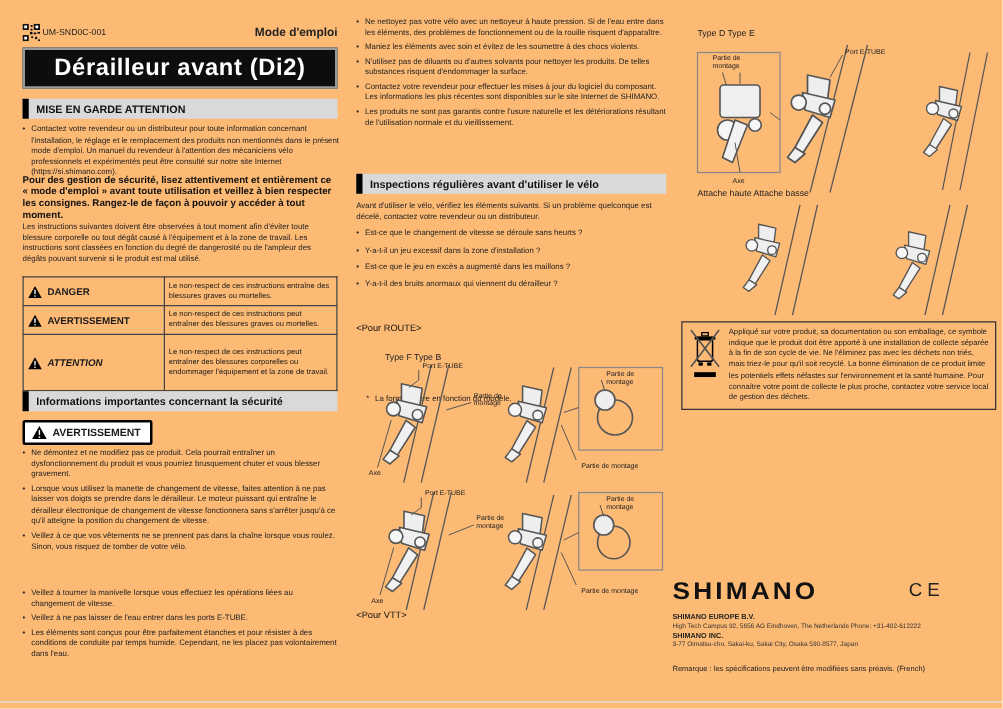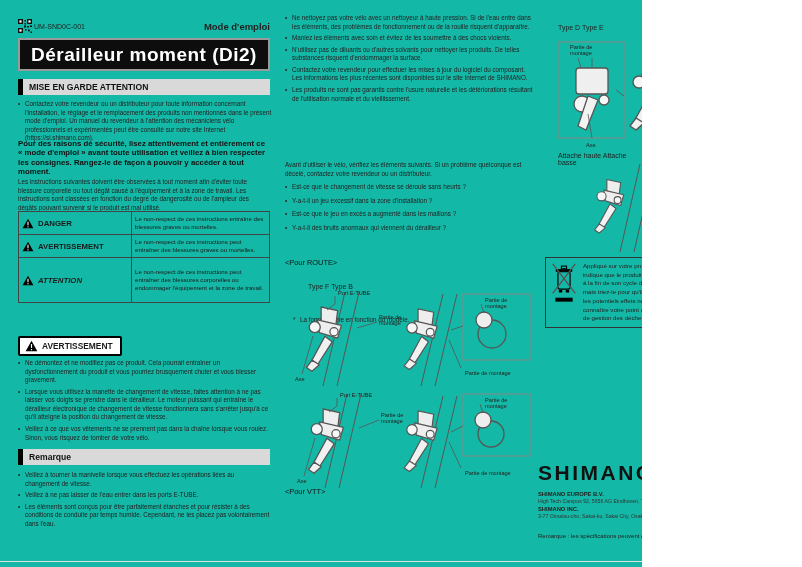--- a/index.html
+++ b/index.html
@@ -1,16 +1,16 @@
 <!DOCTYPE html>
 <html><head>
 <meta charset="utf-8">
 <style>
   html,body{margin:0;padding:0;background:#fff;}
-  #page{position:relative;width:642px;height:567px;background:#14b8a6;overflow:hidden;
+  #page{position:relative;width:802px;height:567px;background:#fdba74;overflow:hidden;
         font-family:"Liberation Sans",sans-serif;color:#1a1a1a;}
   .abs{position:absolute;}
   
   .doc-code{font-size:7px;color:#222;display:flex;align-items:center;gap:2px;}
   .mode{font-weight:bold;font-size:9.5px;}
   .banner{background:#0d0d0d;border:2px solid #9a9a9a;color:#fff;text-align:center;
           font-size:19px;font-weight:bold;height:29px;line-height:29px;letter-spacing:.5px;}
   .sec-head{background:#d9d9d9;border-left:5px solid #000;font-weight:bold;font-size:8.6px;
             padding:3px 0 3px 6px;color:#111;}
   
@@ -32,21 +32,21 @@
   
   .dlb{position:absolute;font-size:5.6px;line-height:1.15;color:#222;}
   .typ{font-size:7px;color:#222;}
   .pourlbl{font-weight:normal;font-size:7.4px;color:#111;}
   svg line, svg path.ln{stroke:#555;}
   
   .recycle{border:1.2px solid #333;display:flex;gap:6px;padding:4px 5px;}
   .recycle .txt{font-size:6.15px;line-height:1.42;color:#222;}
   
   .brand{font-weight:bold;font-size:21px;letter-spacing:2.5px;color:#111;transform:scaleY(.92);}
-  .ce{font-size:15px;letter-spacing:4px;color:#222;font-family:Liberation Serif, serif;}
+  .ce{font-size:15px;letter-spacing:4px;color:#222;font-family:Liberation Sans, sans-serif;}
   .addr-name{font-weight:bold;font-size:5.8px;color:#222;}
   .addr{font-size:5.2px;color:#333;}
   .footnote{font-size:6px;color:#222;}
   .pagebottom{border-top:1px solid #e2e2e2;}
 </style>
 </head>
 <body>
 
 <div id="page">
 
@@ -64,31 +64,31 @@
         <rect x="9" y="7" width="2" height="1.5" fill="#111"></rect>
       <rect x="12" y="6.5" width="2" height="1.5" fill="#111"></rect>
         <rect x="7" y="10" width="1.5" height="1.5" fill="#111"></rect>
       <rect x="10" y="10.5" width="1.8" height="1.8" fill="#111"></rect>
         <rect x="12.5" y="12.5" width="1.5" height="1.5" fill="#111"></rect>
     </svg>
     <span>UM-SND0C-001</span>
     <span class="mode" style="margin-left:auto;">Mode d'emploi</span>
   </div>
 
-  <div class="abs banner" style="left:18px;top:38px;width:248px;">Dérailleur moment (Di2)</div>
+  <div class="abs banner" style="left:18px;top:38px;width:248px;">Dérailleur avant (Di2)</div>
 
   <div class="abs sec-head" style="left:18px;top:79px;width:241px;">MISE EN GARDE ATTENTION</div>
 
   <div class="abs p bullet" style="left:18px;top:100px;width:250px;">Contactez votre revendeur ou un distributeur pour toute information concernant l'installation, le réglage et le remplacement des produits non mentionnés dans le présent mode d'emploi. Un manuel du revendeur à l'attention des mécaniciens vélo professionnels et expérimentés peut être consulté sur notre site Internet (https://si.shimano.com).</div>
 
-  <div class="abs boldnote" style="left:18px;top:139px;width:252px;">Pour des raisons de sécurité, lisez attentivement et entièrement ce « mode d'emploi » avant toute utilisation et veillez à bien respecter les consignes. Rangez-le de façon à pouvoir y accéder à tout moment.</div>
+  <div class="abs boldnote" style="left:18px;top:139px;width:252px;">Pour des gestion de sécurité, lisez attentivement et entièrement ce « mode d'emploi » avant toute utilisation et veillez à bien respecter les consignes. Rangez-le de façon à pouvoir y accéder à tout moment.</div>
 
   <div class="abs p" style="left:18px;top:178px;width:250px;">Les instructions suivantes doivent être observées à tout moment afin d'éviter toute blessure corporelle ou tout dégât causé à l'équipement et à la zone de travail. Les instructions sont classées en fonction du degré de dangerosité ou de l'ampleur des dégâts pouvant survenir si le produit est mal utilisé.</div>
 
-  <table class="dtable abs" style="left:18px;top:211px;padding-left:44px;">
+  <table class="dtable abs" style="left:18px;top:221px;padding-left:44px;">
     <tbody>
         <tr>
       <td style="width:106px;height:20px;">
         <div class="trirow">
           <svg width="12" height="11" viewBox="0 0 20 18">
                 <path d="M10 1 L19 17 H1 Z" fill="#000"></path>
                 <rect x="9.1" y="6" width="1.8" height="6" fill="#fff"></rect>
                 <rect x="9.1" y="13.6" width="1.8" height="1.9" fill="#fff"></rect>
               </svg>
           <span class="dlabel">DANGER</span>
@@ -118,54 +118,55 @@
                 <rect x="9.1" y="13.6" width="1.8" height="1.9" fill="#fff"></rect>
               </svg>
           <span class="dlabel">ATTENTION</span>
         </div>
       </td>
       <td class="dcell">Le non-respect de ces instructions peut entraîner des blessures corporelles ou endommager l'équipement et la zone de travail.</td>
     </tr>
   </tbody>
     </table>
 
+  <div class="abs sec-head" style="left:18px;top:313px;width:241px;">Informations importantes concernant la sécurité</div>
 
   <div class="abs" style="left:18px;top:336px;">
     <span class="warnbox">
       <svg width="13" height="12" viewBox="0 0 20 18">
           <path d="M10 1 L19 17 H1 Z" fill="#000"></path>
           <rect x="9.1" y="6" width="1.8" height="6" fill="#fff"></rect>
           <rect x="9.1" y="13.6" width="1.8" height="1.9" fill="#fff"></rect>
         </svg>
       <span>AVERTISSEMENT</span>
     </span>
   </div>
 
   <div class="abs" style="left:18px;top:359px;width:252px;">
     <div class="p bullet">Ne démontez et ne modifiez pas ce produit. Cela pourrait entraîner un dysfonctionnement du produit et vous pourriez brusquement chuter et vous blesser gravement.</div>
     <div class="p bullet">Lorsque vous utilisez la manette de changement de vitesse, faites attention à ne pas laisser vos doigts se prendre dans le dérailleur. Le moteur puissant qui entraîne le dérailleur électronique de changement de vitesse fonctionnera sans s'arrêter jusqu'à ce qu'il atteigne la position du changement de vitesse.</div>
     <div class="p bullet">Veillez à ce que vos vêtements ne se prennent pas dans la chaîne lorsque vous roulez. Sinon, vous risquez de tomber de votre vélo.</div>
   </div>
 
-  <div class="abs sec-head" style="left:18px;top:449px;width:241px;">Remarque</div>
 
   <div class="abs" style="left:18px;top:471px;width:252px;">
     <div class="p bullet">Veillez à tourner la manivelle lorsque vous effectuez les opérations liées au changement de vitesse.</div>
     <div class="p bullet">Veillez à ne pas laisser de l'eau entrer dans les ports E-TUBE.</div>
     <div class="p bullet">Les éléments sont conçus pour être parfaitement étanches et pour résister à des conditions de conduite par temps humide. Cependant, ne les placez pas volontairement dans l'eau.</div>
   </div>
 
   <div class="abs" style="left:285px;top:14px;width:248px;">
     <div class="p bullet">Ne nettoyez pas votre vélo avec un nettoyeur à haute pression. Si de l'eau entre dans les éléments, des problèmes de fonctionnement ou de la rouille risquent d'apparaître.</div>
     <div class="p bullet">Maniez les éléments avec soin et évitez de les soumettre à des chocs violents.</div>
     <div class="p bullet">N'utilisez pas de diluants ou d'autres solvants pour nettoyer les produits. De telles substances risquent d'endommager la surface.</div>
     <div class="p bullet">Contactez votre revendeur pour effectuer les mises à jour du logiciel du composant. Les informations les plus récentes sont disponibles sur le site Internet de SHIMANO.</div>
     <div class="p bullet">Les produits ne sont pas garantis contre l'usure naturelle et les détériorations résultant de l'utilisation normale et du vieillissement.</div>
   </div>
 
+  <div class="abs sec-head" style="left:285px;top:139px;width:237px;">Inspections régulières avant d'utiliser le vélo</div>
 
   <div class="abs p" style="left:285px;top:161px;width:246px;">Avant d'utiliser le vélo, vérifiez les éléments suivants. Si un problème quelconque est décelé, contactez votre revendeur ou un distributeur.</div>
 
   <div class="abs" style="left:285px;top:183px;width:246px;">
     <div class="p bullet" style="margin-bottom:5px;">Est-ce que le changement de vitesse se déroule sans heurts ?</div>
     <div class="p bullet" style="margin-bottom:5px;">Y-a-t-il un jeu excessif dans la zone d'installation ?</div>
     <div class="p bullet" style="margin-bottom:5px;">Est-ce que le jeu en excès a augmenté dans les maillons ?</div>
     <div class="p bullet">Y-a-t-il des bruits anormaux qui viennent du dérailleur ?</div>
   </div>
 

